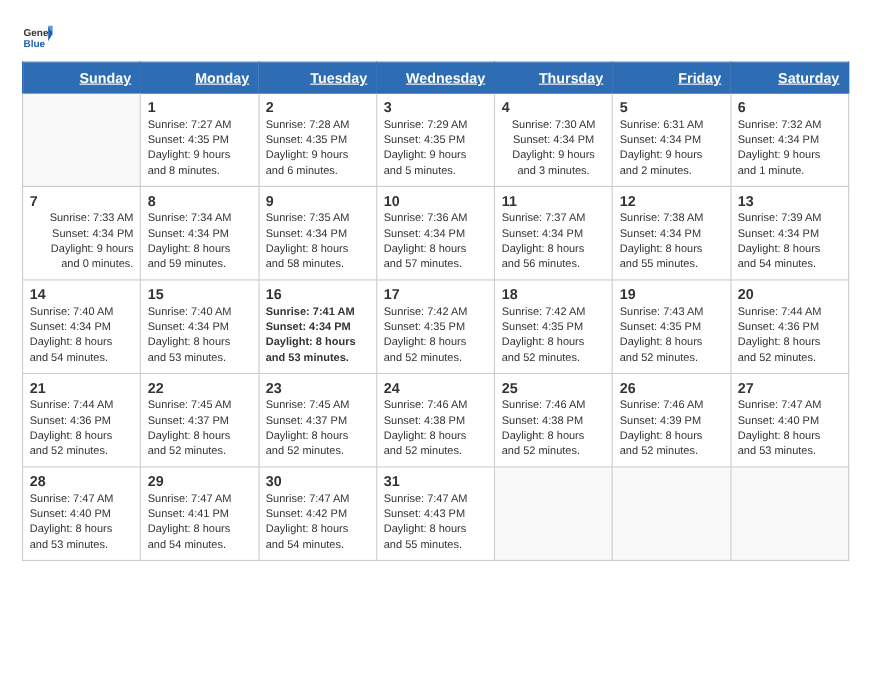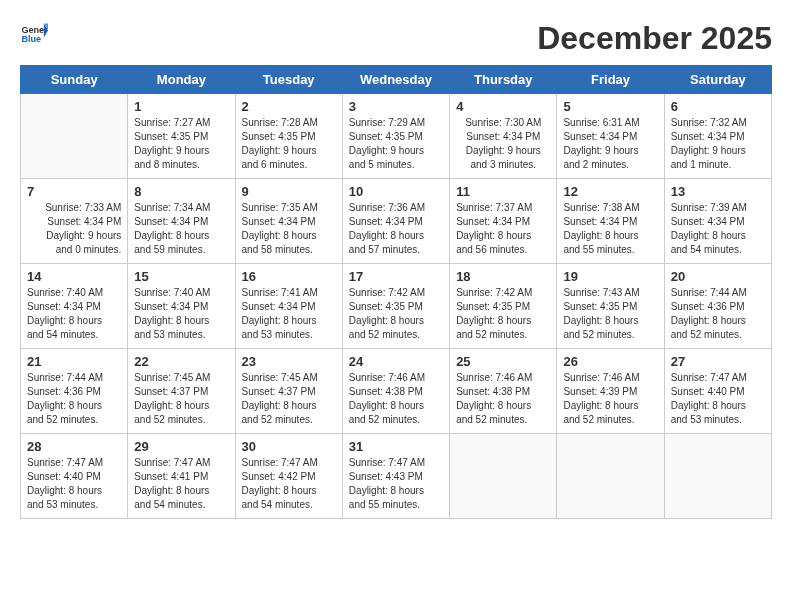--- a/index.html
+++ b/index.html
@@ -38,24 +38,25 @@
       color: #555;
     }
     .calendar {
       width: 100%;
       border-collapse: collapse;
       margin-top: 8px;
     }
     .calendar th {
       background-color: #2e6db4;
       color: #fff;
-      text-align: center;
+      text-align: right;
       padding: 6px 8px;
       font-size: 13px;
       border: 1px solid #2e6db4;
+      text-decoration: underline;
     }
     .calendar td {
       vertical-align: top;
       border: 1px solid #ccc;
       padding: 5px 6px;
       width: 14.28%;
       min-height: 80px;
     }
     .day-number {
       font-size: 13px;
@@ -82,21 +83,20 @@
 <div class="header-logo">
   <div class="logo">
     <svg class="logo-icon" viewBox="0 0 40 40">
       <text x="2" y="18" font-size="13" font-weight="bold" fill="#333" font-family="Arial">General</text>
       <text x="2" y="32" font-size="13" font-weight="bold" fill="#1a5fb4" font-family="Arial">Blue</text>
       <polygon points="34,5 40,15 34,25" fill="#1a5fb4"></polygon>
       <polygon points="34,5 40,5 40,15" fill="#5b9bd5"></polygon>
     </svg>
   </div>
   <div class="title-section">
-    <div class="main-title">December 2025</div>
   </div>
 </div>
 
 <table class="calendar">
   <thead>
     <tr>
     <th>Sunday</th>
         <th>Monday</th>
         <th>Tuesday</th>
         <th>Wednesday</th>
@@ -212,21 +212,21 @@
         </td>
         <td>
           <span class="day-number">15</span>
           <div class="day-info" style="white-space: pre-line;">Sunrise: 7:40 AM
 Sunset: 4:34 PM
 Daylight: 8 hours
 and 53 minutes.</div>
         </td>
         <td>
           <span class="day-number">16</span>
-          <div class="day-info" style="white-space: pre-line;">Sunrise: 7:41 AM
+          <div class="day-info" style="white-space: pre-line; font-weight: bold;">Sunrise: 7:41 AM
 Sunset: 4:34 PM
 Daylight: 8 hours
 and 53 minutes.</div>
         </td>
         <td>
           <span class="day-number">17</span>
           <div class="day-info" style="white-space: pre-line;">Sunrise: 7:42 AM
 Sunset: 4:35 PM
 Daylight: 8 hours
 and 52 minutes.</div>

